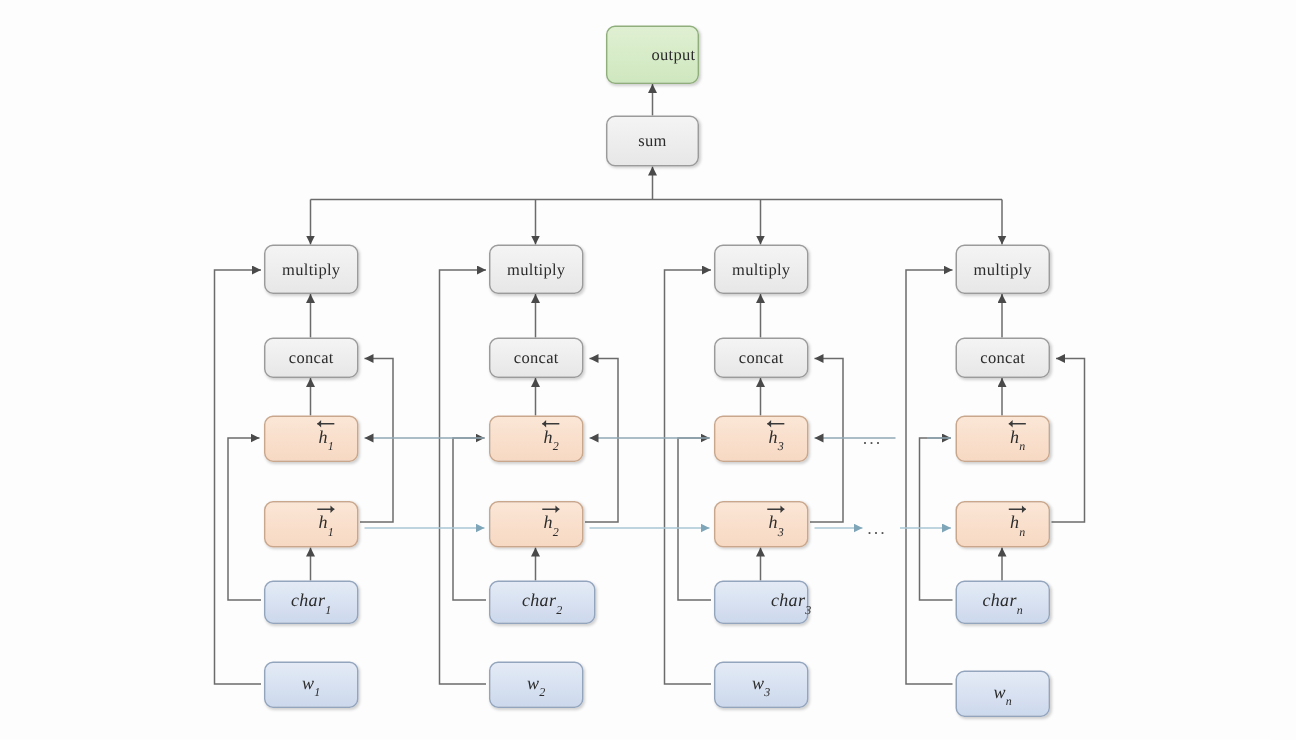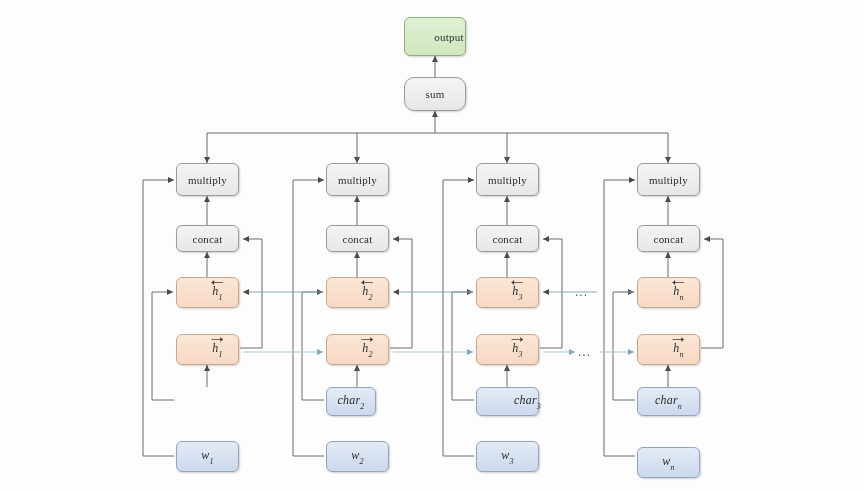--- a/index.html
+++ b/index.html
@@ -142,21 +142,21 @@
       <path d="M393,352 L473,352" marker-end="url(#ahl)"></path>
       <path d="M543,352 L575,352" marker-end="url(#ahl)"></path>
       <path d="M600,352 L634,352" marker-end="url(#ahl)"></path>
     </g>
   </svg>
 
   <div class="node n-output" style="left:404px;top:17px;width:62px;height:39px;padding-left:28px;">
     <span>output</span>
   </div>
 
-  <div class="node n-gray" style="left:404px;top:77px;width:62px;height:34px;border-radius:10px;">
+  <div class="node n-gray" style="left:404px;top:77px;width:62px;height:34px;">
     <span>sum</span>
   </div>
 
   <div class="node n-gray" style="left:176px;top:163px;width:63px;height:33px;">
     <span>multiply</span>
   </div>
   <div class="node n-gray" style="left:176px;top:225px;width:63px;height:27px;">
     <span>concat</span>
   </div>
   <div class="node n-peach" style="left:176px;top:277px;width:63px;height:31px;">
@@ -174,20 +174,25 @@
     <span class="mathlbl">
       <span class="arrowbar">
         <svg viewBox="0 0 24 7" preserveAspectRatio="none">
             <path d="M1,3.5 L23,3.5" stroke="#3a3a3a" stroke-width="1" fill="none"></path>
             <path d="M23,3.5 L18,1 L18,6 z" fill="#3a3a3a"></path>
           </svg>
       </span>
       <span>h</span><span class="sub">1</span>
     </span>
   </div>
+  <div class="node n-blue" style="left:176px;top:387px;width:63px;height:29px;">
+    <span class="mathlbl">
+      <span>char</span><span class="sub">1</span>
+    </span>
+  </div>
   <div class="node n-blue" style="left:176px;top:441px;width:63px;height:31px;">
     <span class="mathlbl">
       <span>w</span><span class="sub">1</span>
     </span>
   </div>
 
   <div class="node n-gray" style="left:326px;top:163px;width:63px;height:33px;">
     <span>multiply</span>
   </div>
   <div class="node n-gray" style="left:326px;top:225px;width:63px;height:27px;">
@@ -208,21 +213,21 @@
     <span class="mathlbl">
       <span class="arrowbar">
         <svg viewBox="0 0 24 7" preserveAspectRatio="none">
             <path d="M1,3.5 L23,3.5" stroke="#3a3a3a" stroke-width="1" fill="none"></path>
             <path d="M23,3.5 L18,1 L18,6 z" fill="#3a3a3a"></path>
           </svg>
       </span>
       <span>h</span><span class="sub">2</span>
     </span>
   </div>
-  <div class="node n-blue" style="left:326px;top:387px;width:50px;height:29px;">
+  <div class="node n-blue" style="left:326px;top:387px;width:71px;height:29px;">
     <span class="mathlbl">
       <span>char</span><span class="sub">2</span>
     </span>
   </div>
   <div class="node n-blue" style="left:326px;top:441px;width:63px;height:31px;">
     <span class="mathlbl">
       <span>w</span><span class="sub">2</span>
     </span>
   </div>
 

